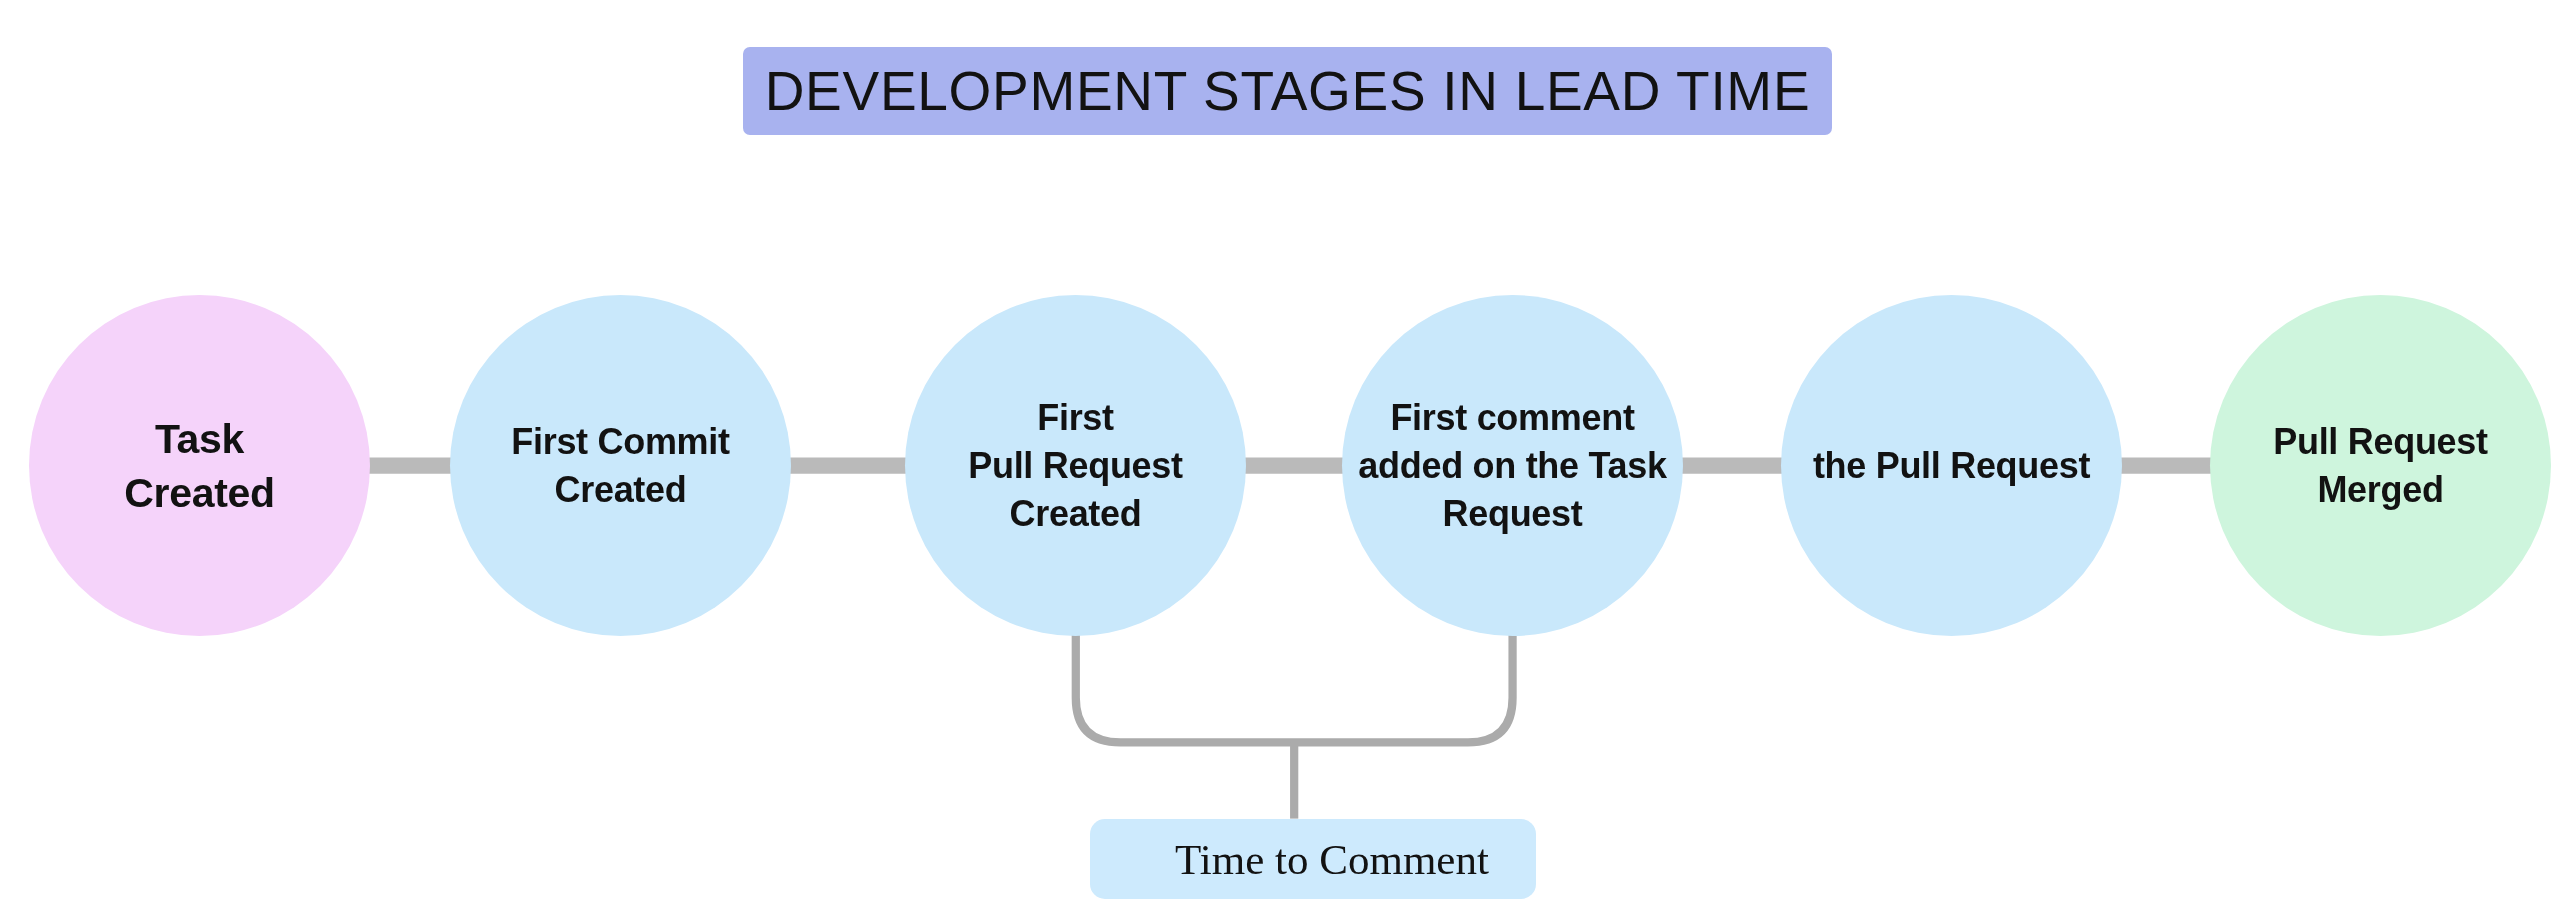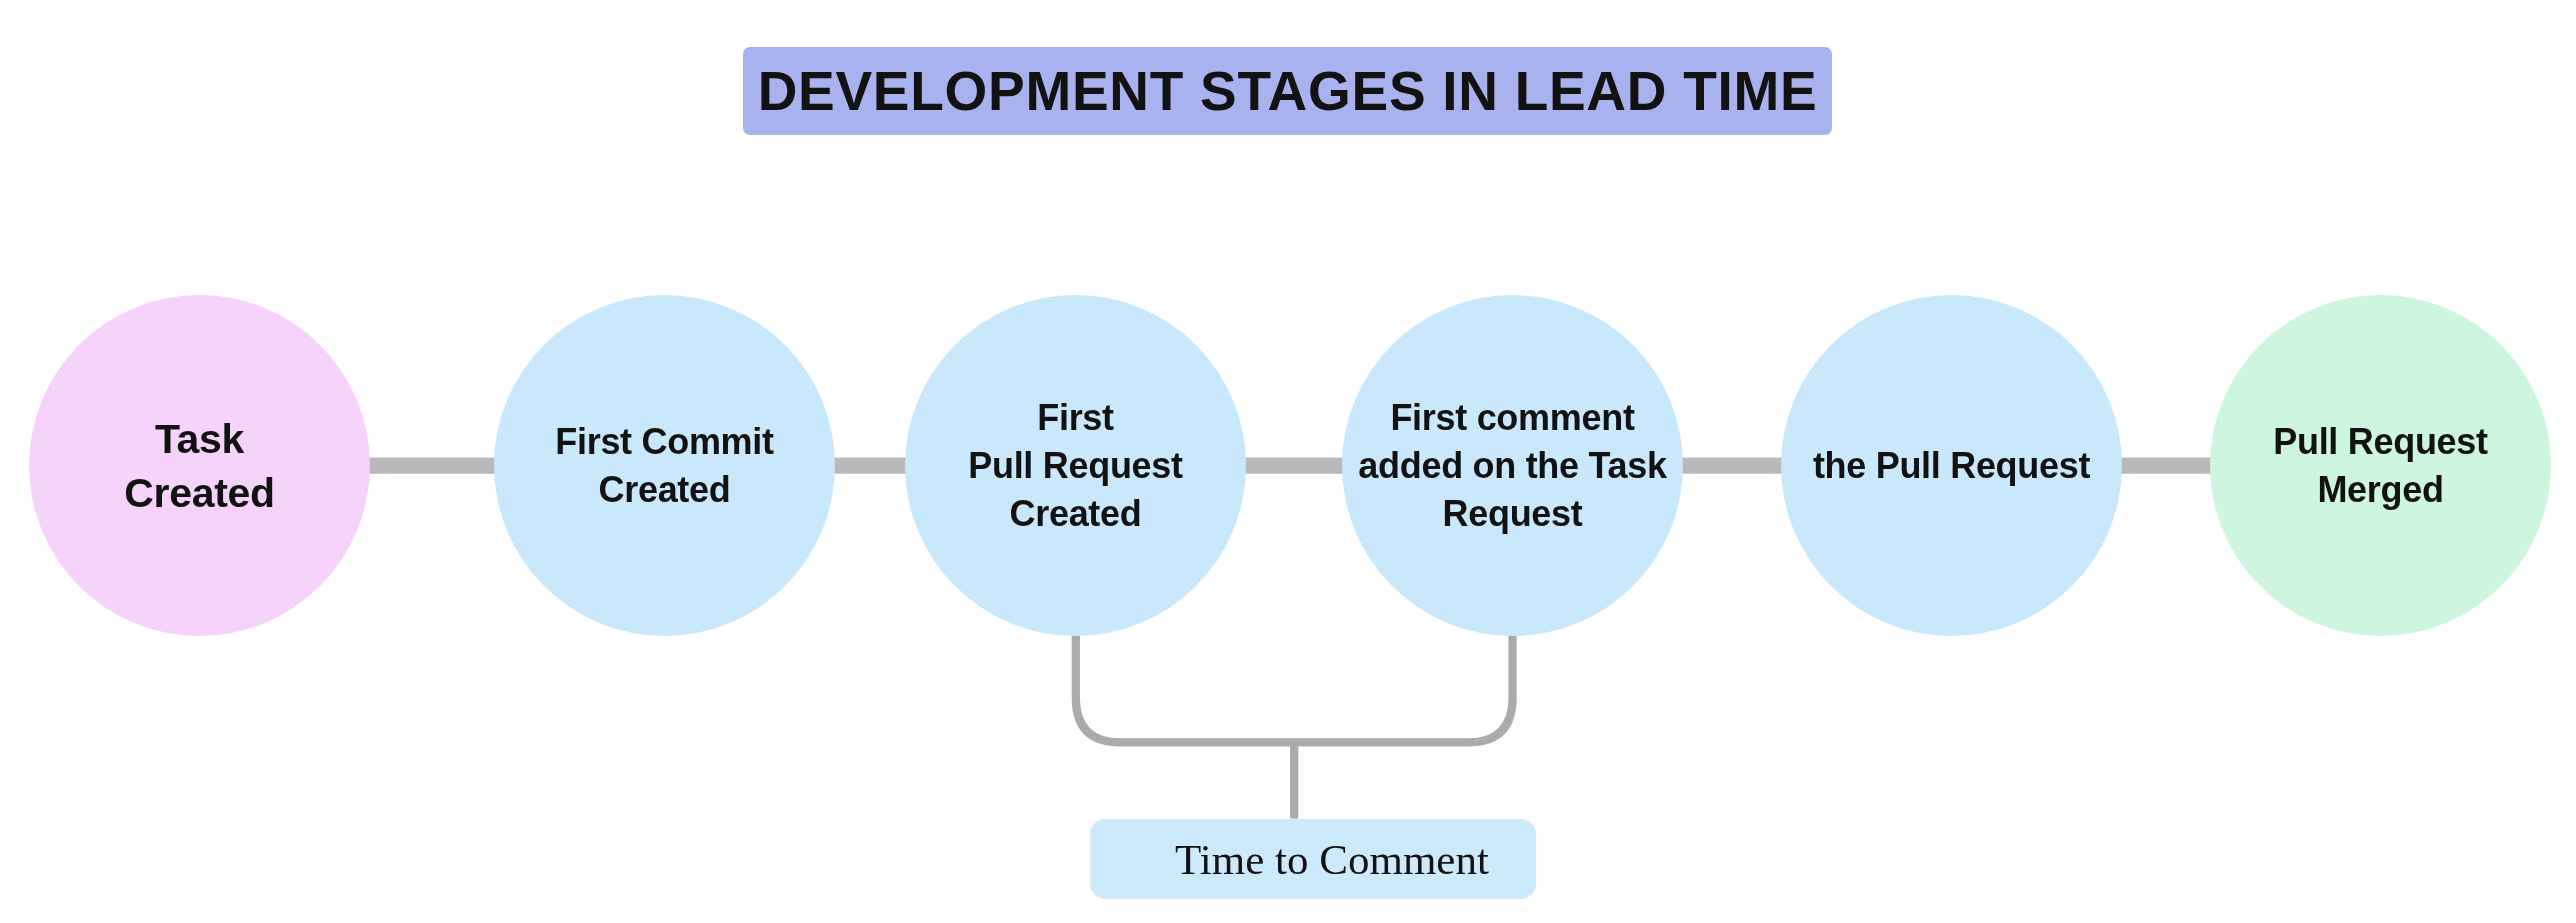--- a/index.html
+++ b/index.html
@@ -30,21 +30,21 @@
     width: 1089px;
     height: 88px;
     border-radius: 6.9px;
     display: flex;
     align-items: center;
     justify-content: center;
     z-index: 3;
   }
   .title-banner .title-text {
     font-size: 55px;
-    font-weight: 700;
+    font-weight: 400;
     letter-spacing: 0.7px;
     color: #121212;
     white-space: nowrap;
   }
   .stage-circle {
     position: absolute;
     top: 295px;
     width: 341px;
     height: 341px;
     border-radius: 50%;
@@ -62,21 +62,21 @@
     line-height: 48px;
     letter-spacing: -0.3px;
     color: #121212;
     white-space: nowrap;
   }
   .stage-circle.first .line {
     font-size: 41px;
     line-height: 54px;
   }
   .pos-0 { left: 29px; }
-  .pos-1 { left: 494px; }
+  .pos-1 { left: 450px; }
   .pos-2 { left: 905px; }
   .pos-3 { left: 1342px; }
   .pos-4 { left: 1781px; }
   .pos-5 { left: 2210px; }
   .annotation-box {
     position: absolute;
     left: 1090px;
     top: 819px;
     width: 408px;
     height: 80px;

